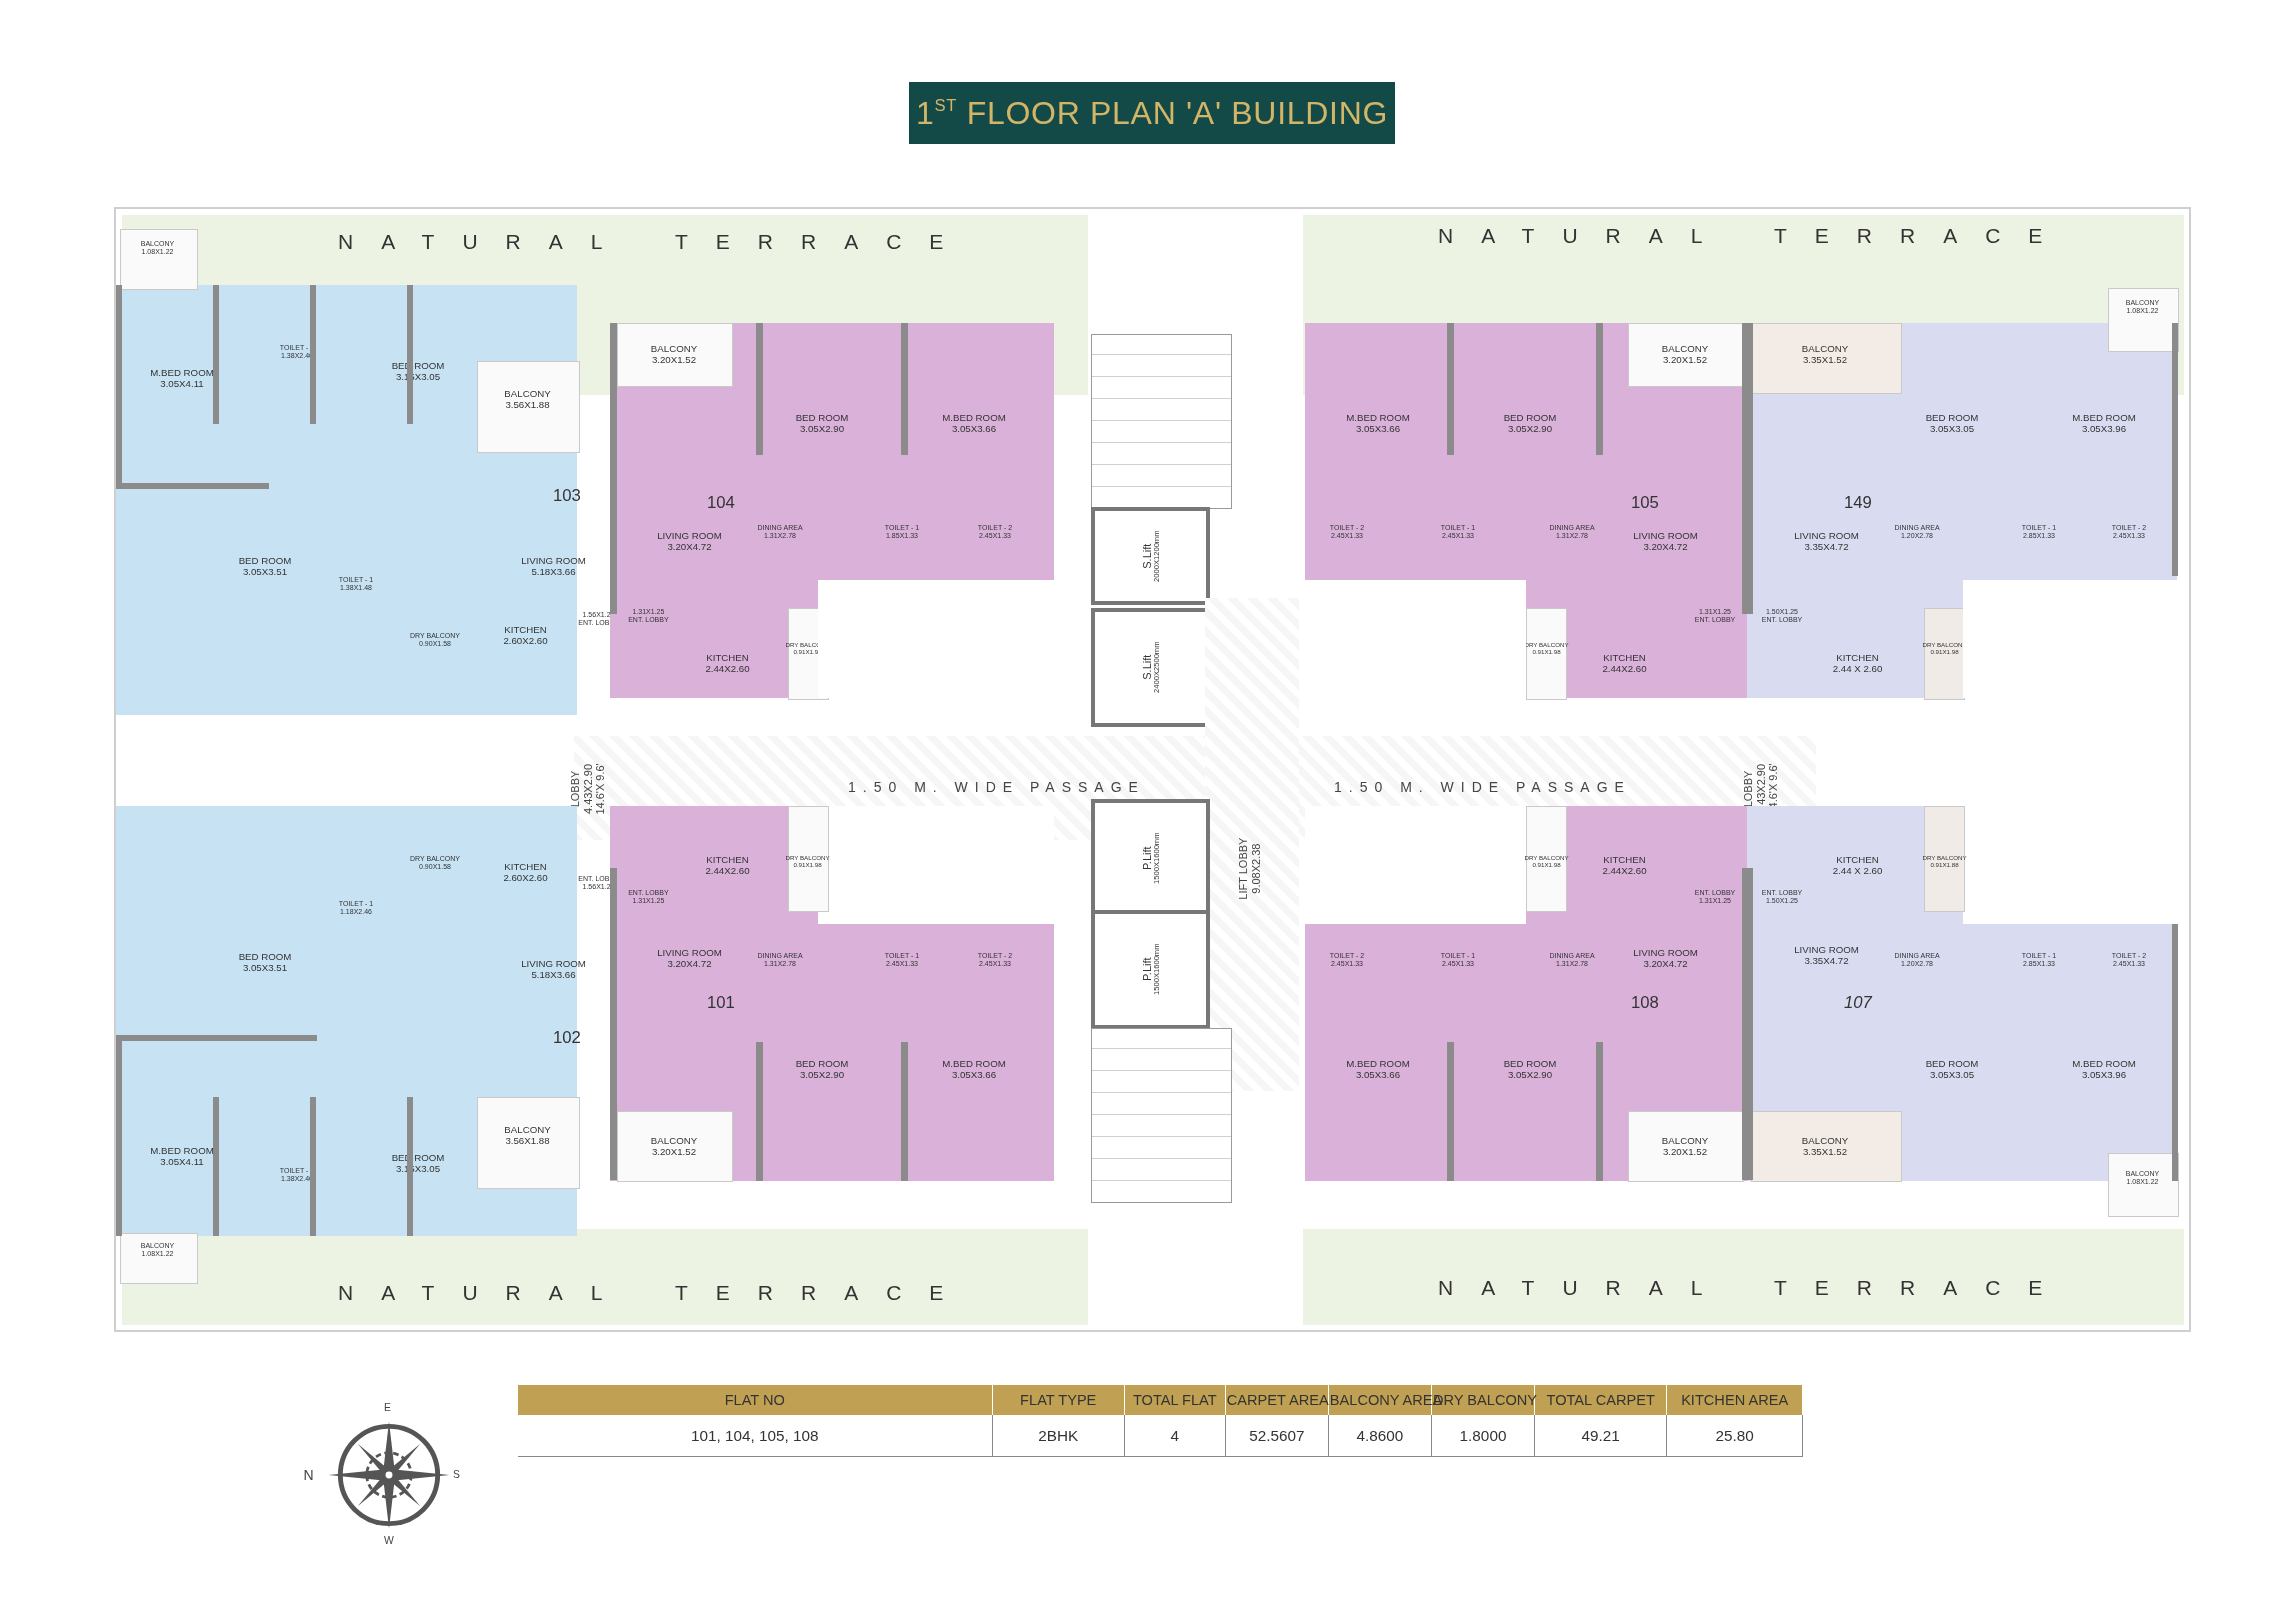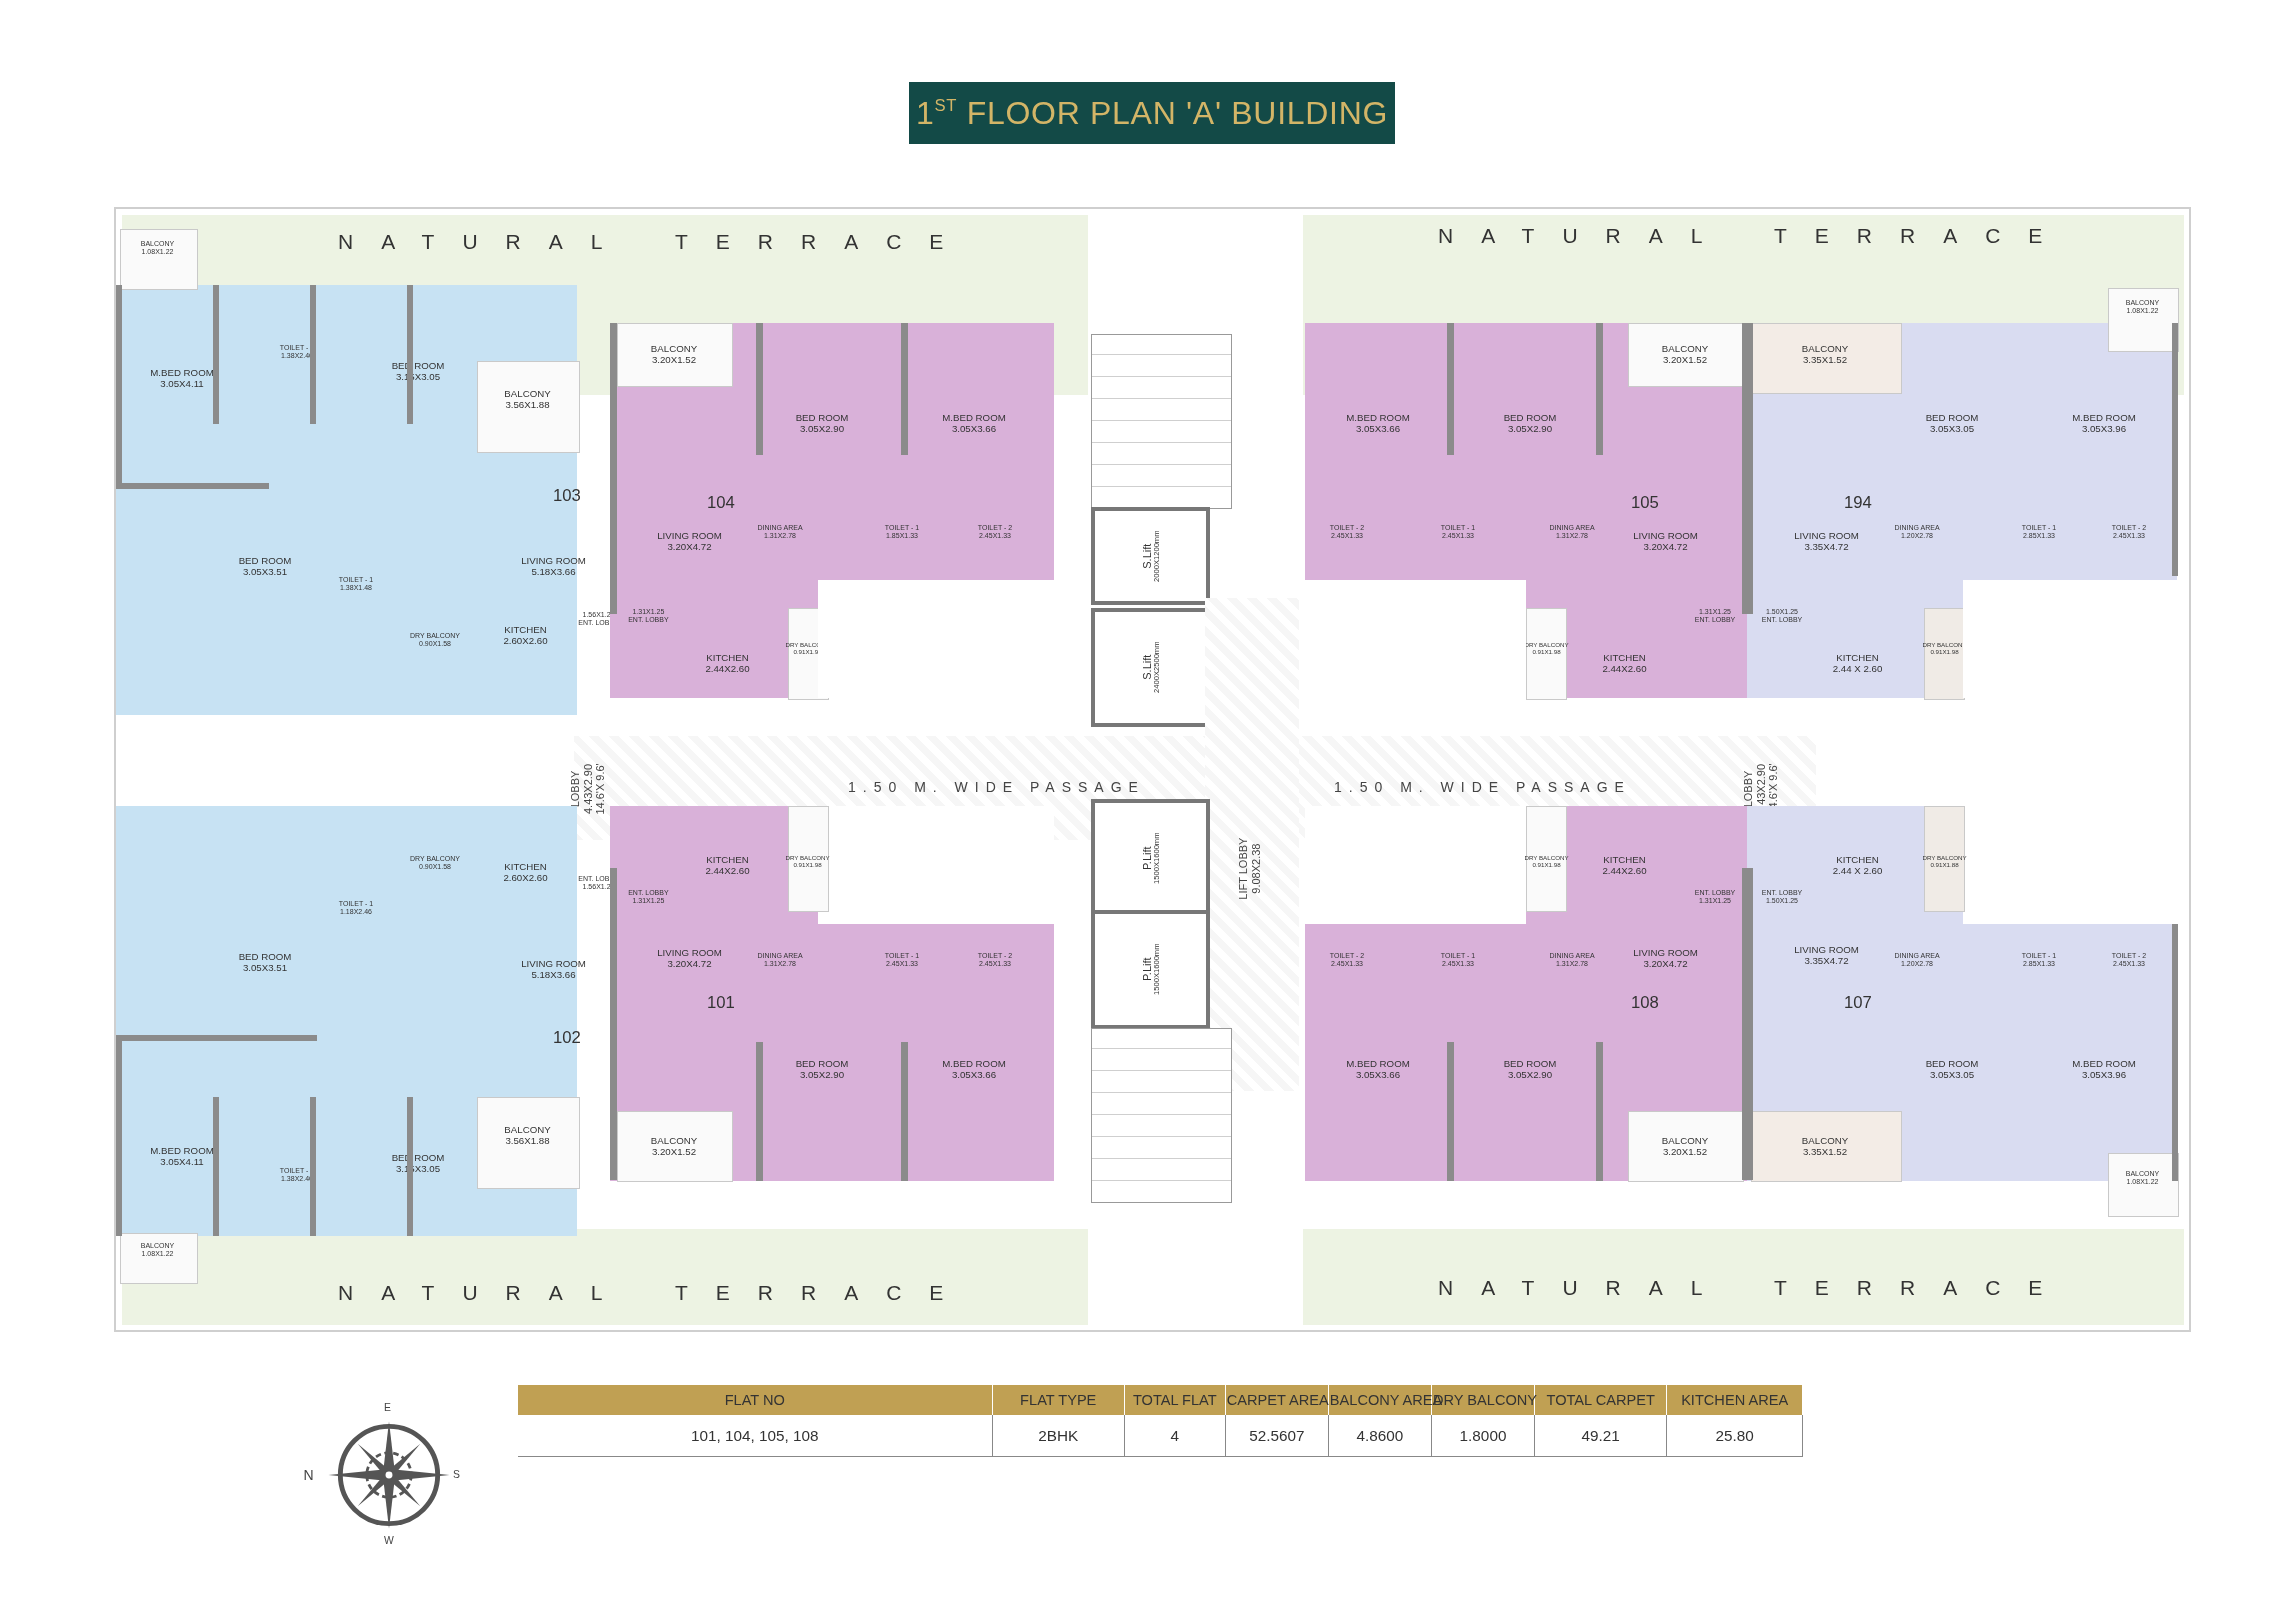--- a/index.html
+++ b/index.html
@@ -280,21 +280,21 @@
         <span>1.08X1.22</span>
       </div>
     <div class="abs room" style="left:153px;top:90px;width:104px;">
         <span>BED ROOM</span>
         <span>3.05X3.05</span>
       </div>
     <div class="abs room" style="left:305px;top:90px;width:104px;">
         <span>M.BED ROOM</span>
         <span>3.05X3.96</span>
       </div>
-    <div class="abs unit-no" style="left:97px;top:170px;">194</div>
+    <div class="abs unit-no" style="left:97px;top:170px;">149</div>
     <div class="abs room" style="left:38px;top:208px;width:83px;">
         <span>LIVING ROOM</span>
         <span>3.35X4.72</span>
       </div>
     <div class="abs room" style="left:142px;top:201px;width:56px;font-size:7px;">
         <span>DINING AREA</span>
         <span>1.20X2.78</span>
       </div>
     <div class="abs room" style="left:264px;top:201px;width:56px;font-size:7px;">
         <span>TOILET - 1</span>
@@ -501,21 +501,21 @@
         <span>1.20X2.78</span>
       </div>
     <div class="abs room" style="left:264px;top:146px;width:56px;font-size:7px;">
         <span>TOILET - 1</span>
         <span>2.85X1.33</span>
       </div>
     <div class="abs room" style="left:354px;top:146px;width:56px;font-size:7px;">
         <span>TOILET - 2</span>
         <span>2.45X1.33</span>
       </div>
-    <div class="abs unit-no" style="left:97px;top:187px;">107</div>
+    <div class="abs unit-no" style="left:97px;top:187px;font-style:italic;">107</div>
     <div class="abs room" style="left:153px;top:253px;width:104px;">
         <span>BED ROOM</span>
         <span>3.05X3.05</span>
       </div>
     <div class="abs room" style="left:305px;top:253px;width:104px;">
         <span>M.BED ROOM</span>
         <span>3.05X3.96</span>
       </div>
     <div class="abs balc" style="left:3.5px;top:305px;width:149px;height:69px;background:#f3ece6;"></div>
     <div class="abs room" style="left:3.5px;top:330px;width:149px;">

